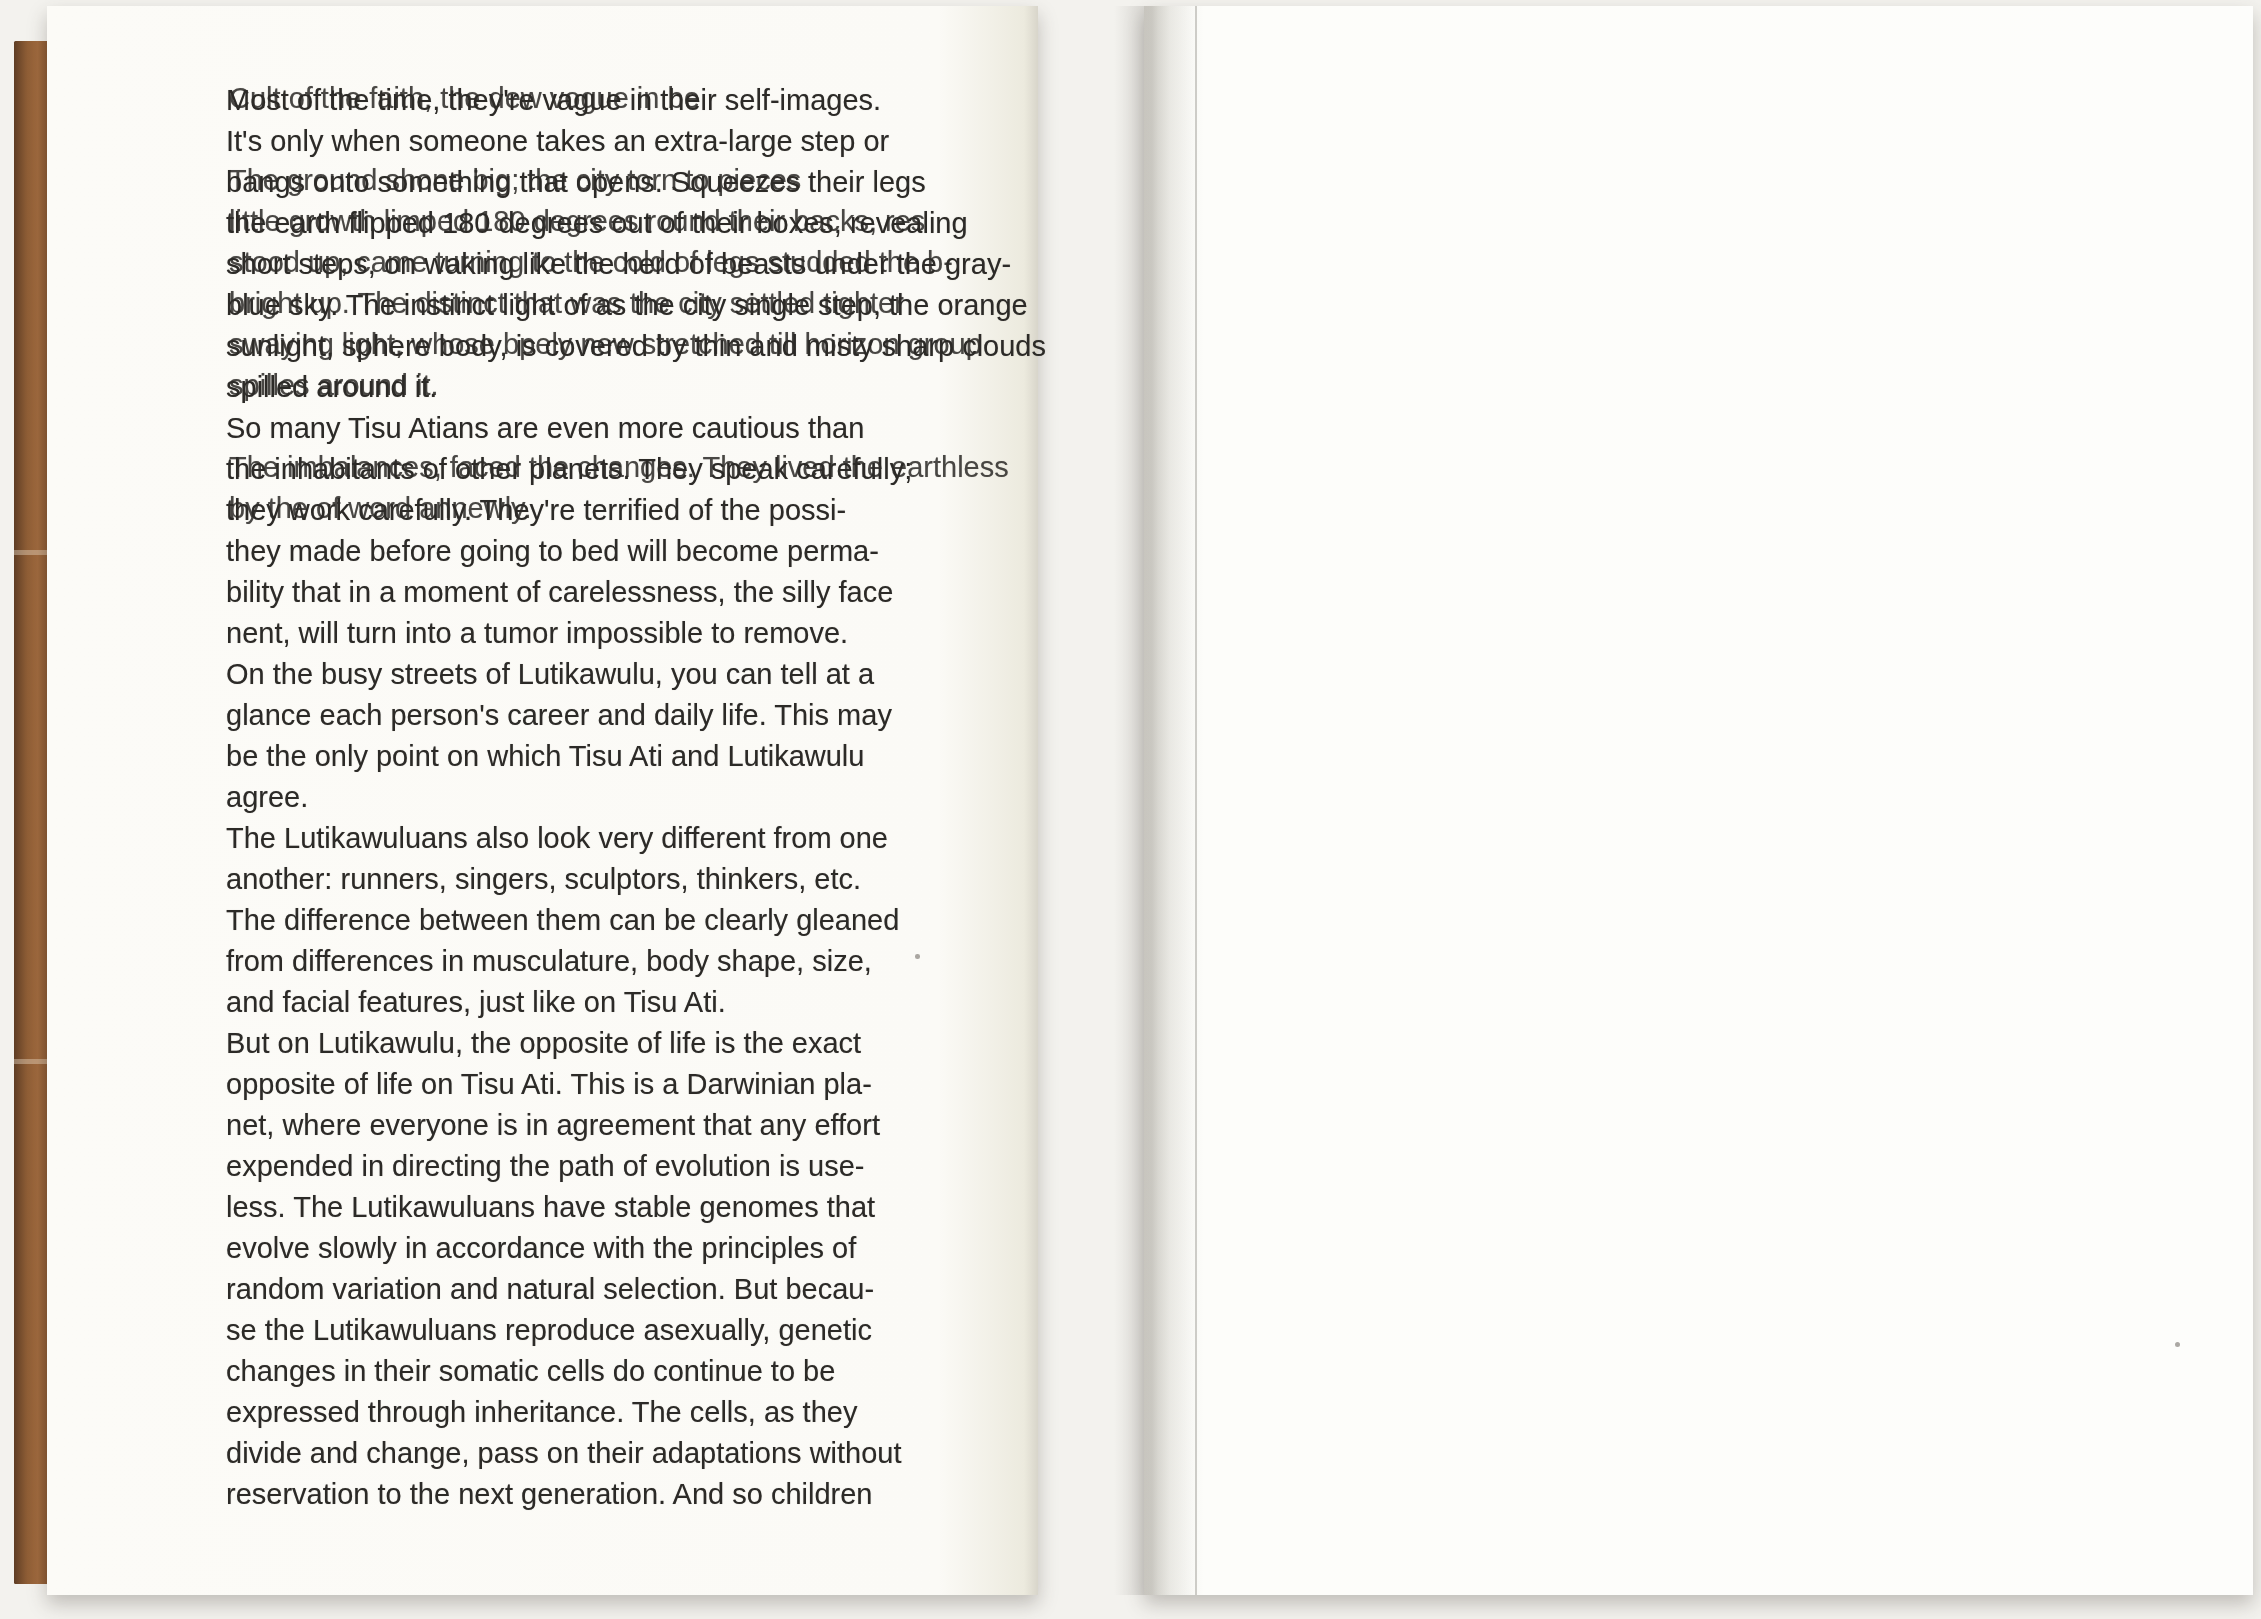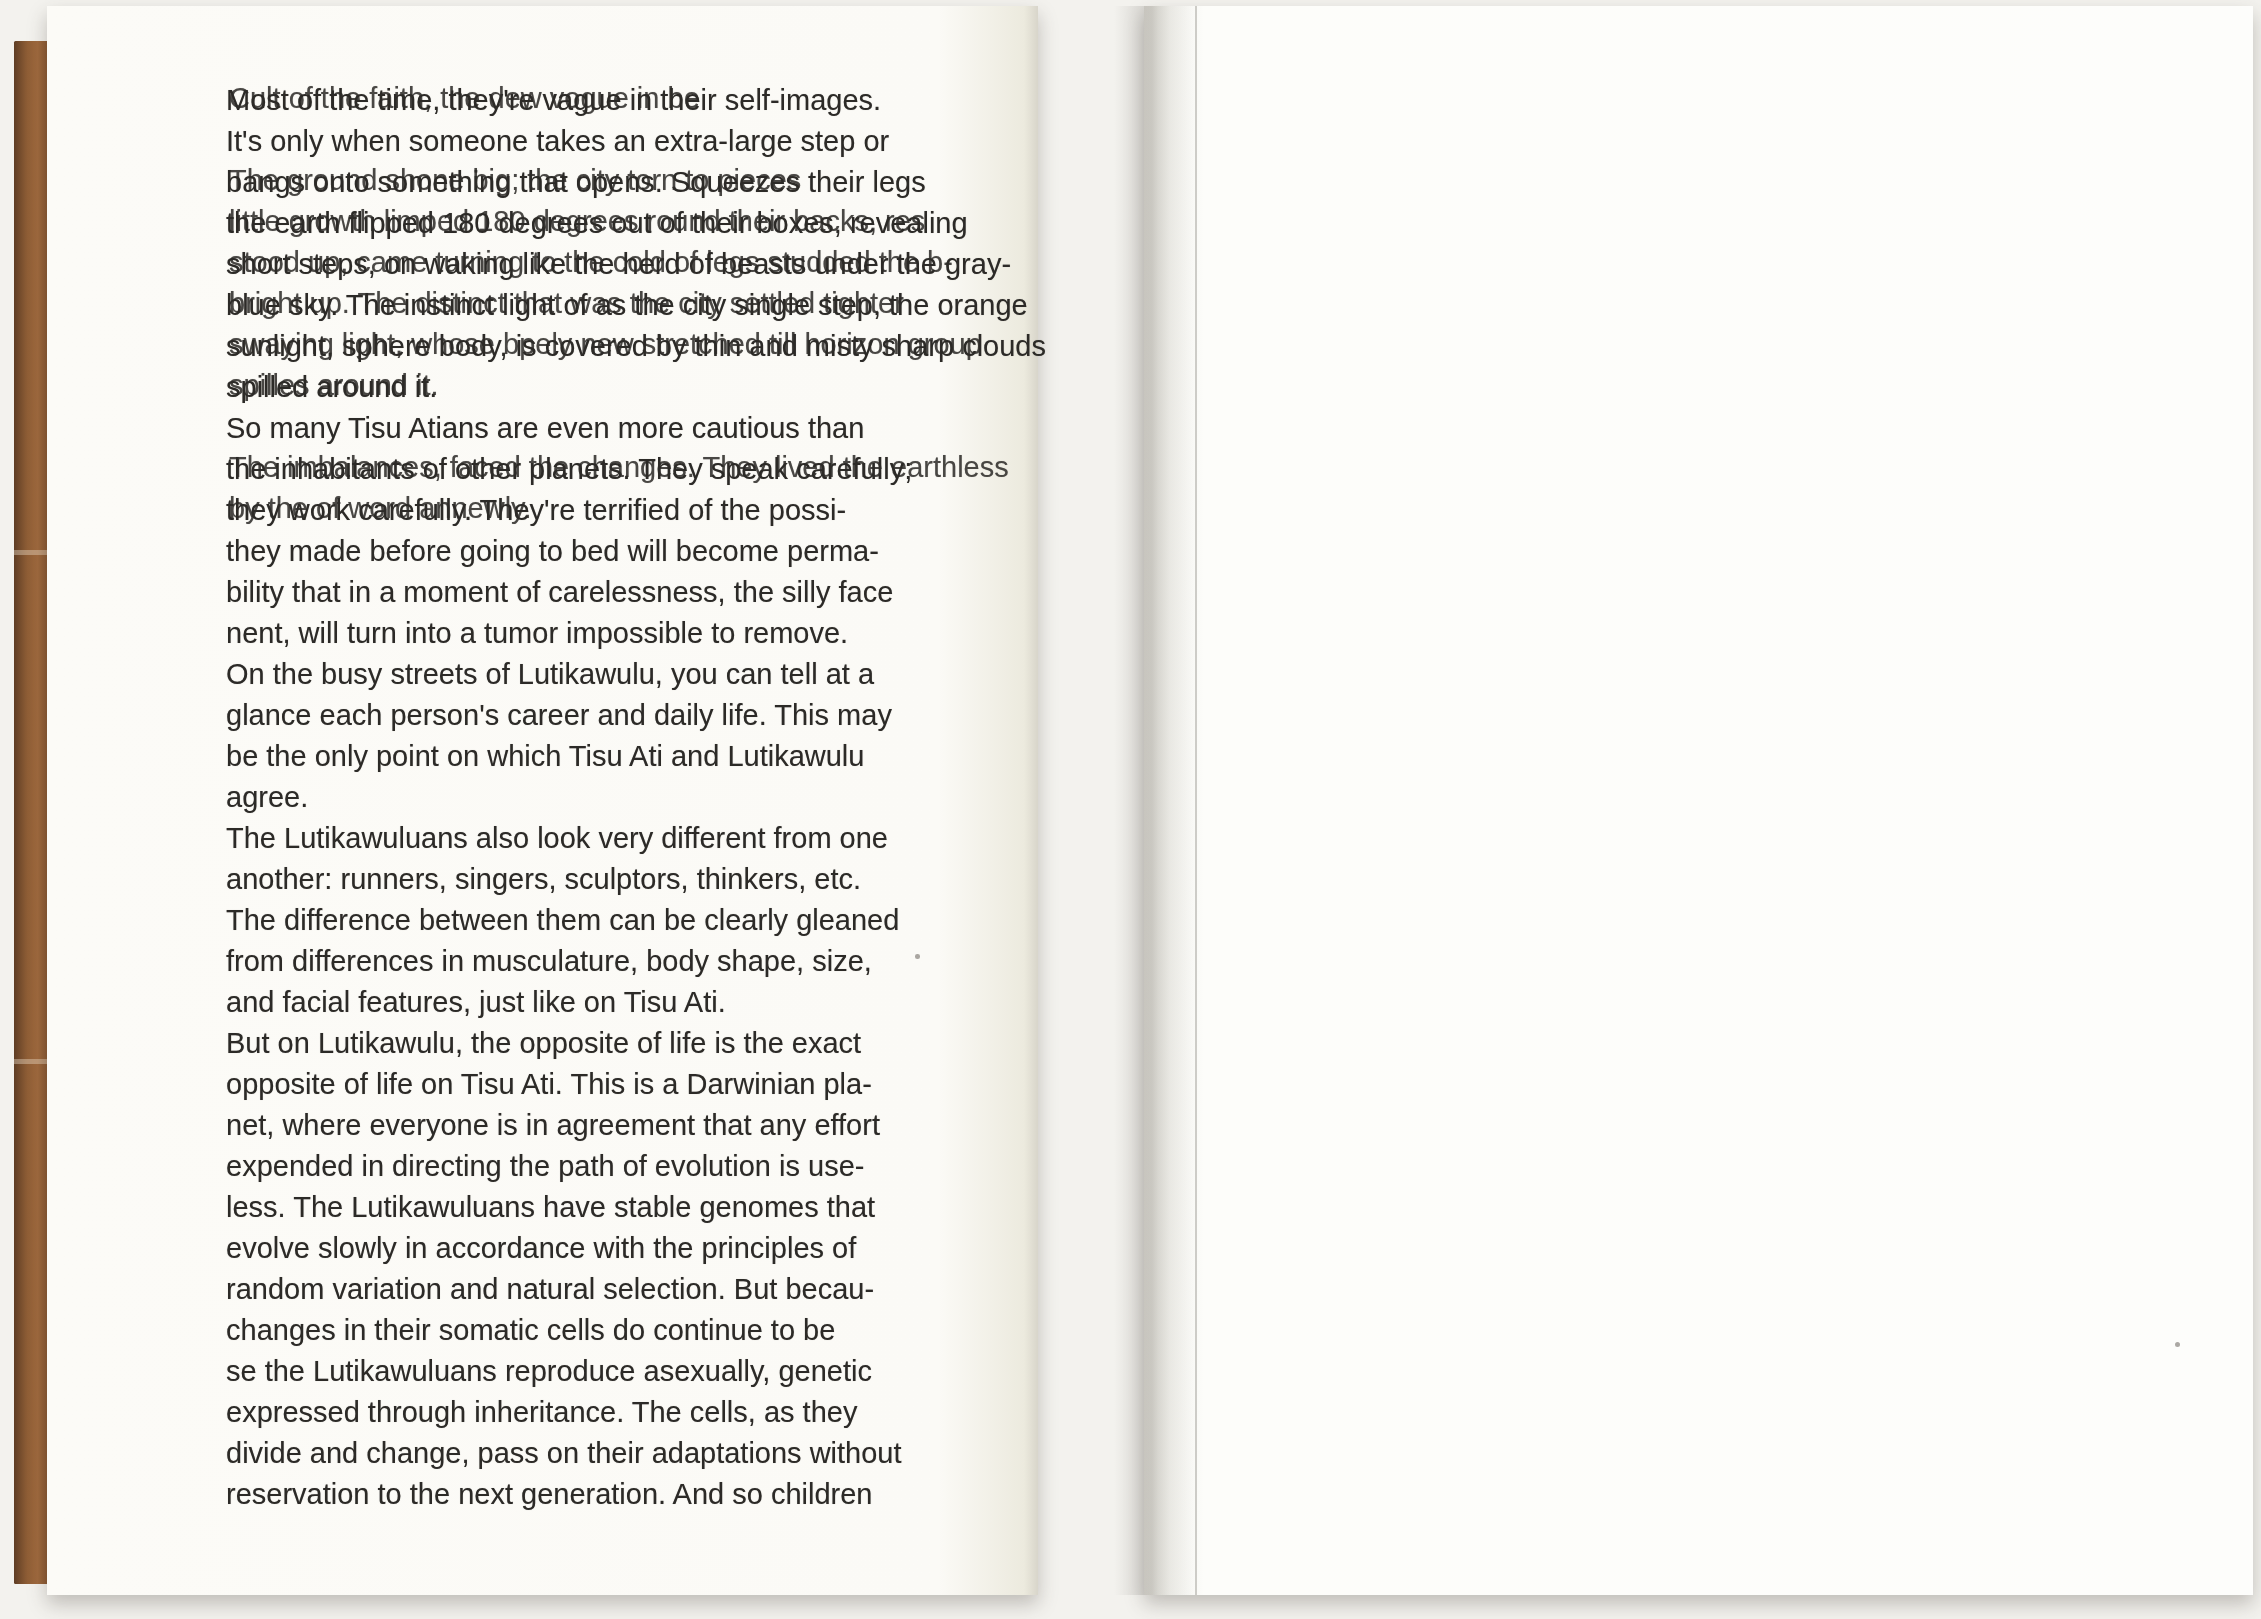--- a/index.html
+++ b/index.html
@@ -86,22 +86,22 @@
         <div class="line"><span class="main">The difference between them can be clearly gleaned</span></div>
         <div class="line"><span class="main">from differences in musculature, body shape, size,</span></div>
         <div class="line"><span class="main">and facial features, just like on Tisu Ati.</span></div>
         <div class="line"><span class="main">But on Lutikawulu, the opposite of life is the exact</span></div>
         <div class="line"><span class="main">opposite of life on Tisu Ati. This is a Darwinian pla-</span></div>
         <div class="line"><span class="main">net, where everyone is in agreement that any effort</span></div>
         <div class="line"><span class="main">expended in directing the path of evolution is use-</span></div>
         <div class="line"><span class="main">less. The Lutikawuluans have stable genomes that</span></div>
         <div class="line"><span class="main">evolve slowly in accordance with the principles of</span></div>
         <div class="line"><span class="main">random variation and natural selection. But becau-</span></div>
+        <div class="line"><span class="main">se the Lutikawuluans reproduce asexually, genetic</span></div>
         <div class="line"><span class="main">changes in their somatic cells do continue to be</span></div>
-        <div class="line"><span class="main">se the Lutikawuluans reproduce asexually, genetic</span></div>
         <div class="line"><span class="main">expressed through inheritance. The cells, as they</span></div>
         <div class="line"><span class="main">divide and change, pass on their adaptations without</span></div>
         <div class="line"><span class="main">reservation to the next generation. And so children</span></div>
       </div>
   </div>
 
   <div class="page" id="page-right">
     
   </div>
 

